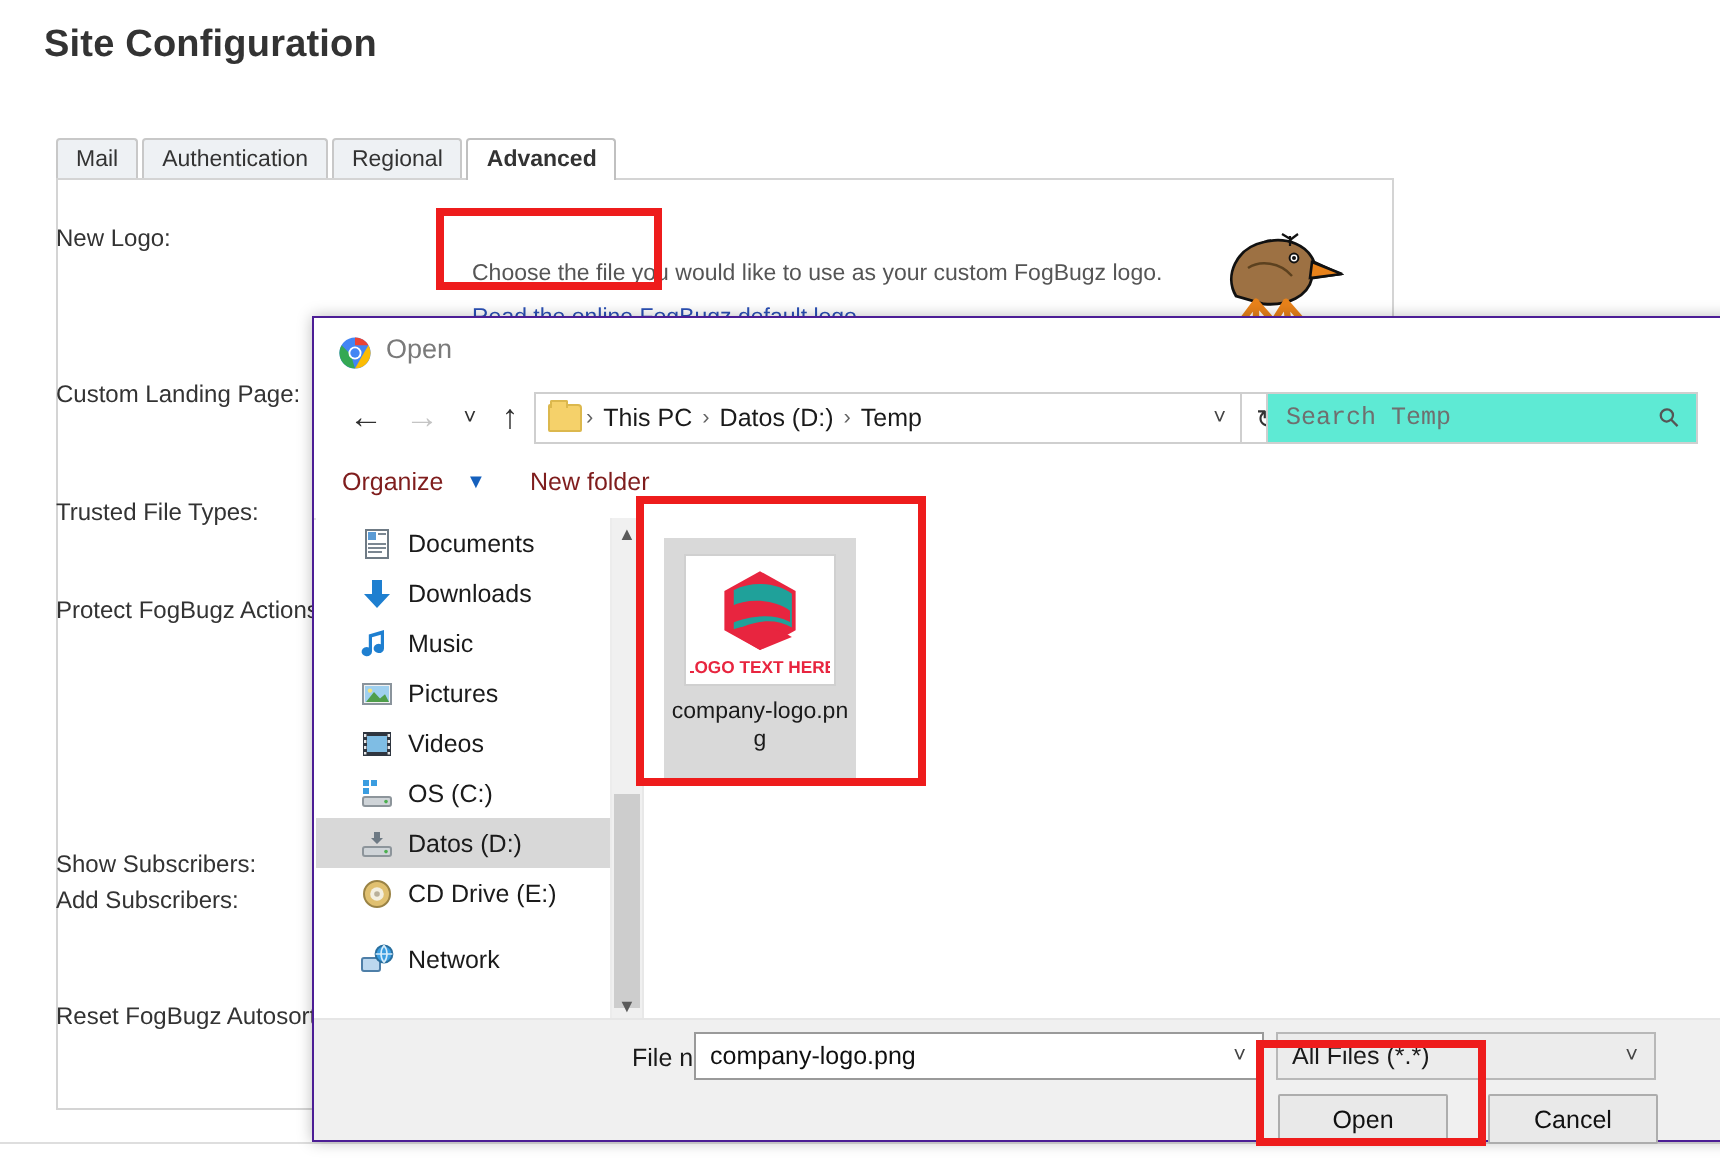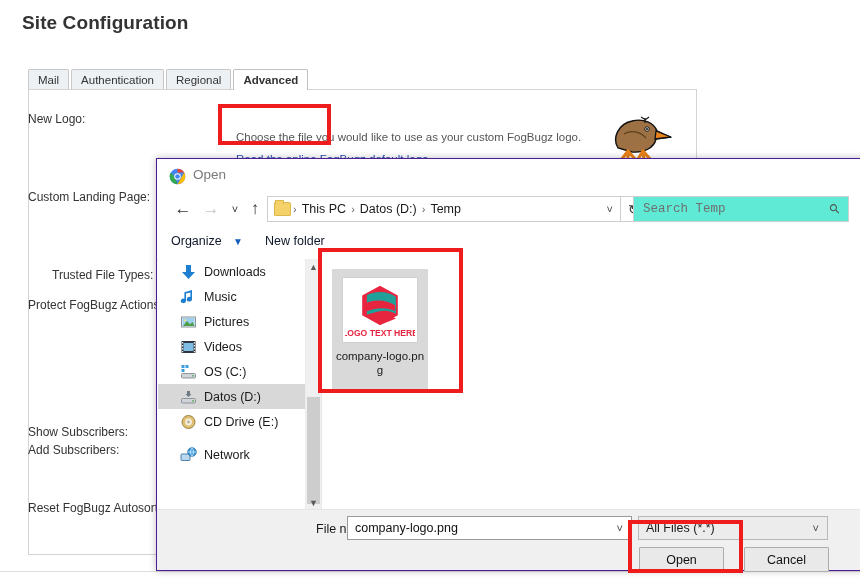--- a/index.html
+++ b/index.html
@@ -108,21 +108,21 @@
     display:flex; align-items:center;font-family:Liberation Mono, monospace;
   }
   .search-ph { font-size:12.5px; color:#6f6f6f; margin-left:9px; }
   .search-ico { margin-left:auto; margin-right:8px; font-size:13px; color:#555; transform:rotate(-45deg); display:inline-block;}
 
   
   .cmdbar {
     position:absolute; left:0; top:68px; width:100%; height:32px;
     background:#fff; border-bottom:1px solid #e3e3e3;
   }
-  .cmd-item { position:absolute; top:7px; font-size:12.5px; color:#0f172a; }
+  .cmd-item { position:absolute; top:7px; font-size:12.5px; color:#7f1d1d; }
   .cmd-organize { left:14px; }
   .cmd-caret { left:76px; top:9px; font-size:10px; color:#1560bd; }
   .cmd-newfolder { left:108px; }
   .cmd-icons { position:absolute; right:12px; top:5px; display:flex; align-items:center; gap:10px;}
   .ico-view { width:18px; height:14px; border:1px solid #8c8c8c; background:linear-gradient(#bcd9ef,#e8f1f8); position:relative;}
   .ico-view:after{content:"";position:absolute;left:1px;bottom:1px;width:12px;height:5px;background:#5b9b55;}
   .ico-caret { font-size:10px; color:#222; }
   .ico-pane { width:17px; height:14px; border:1px solid #8c8c8c; background:#fff; position:relative; }
   .ico-pane:after{content:"";position:absolute;right:0;top:0;width:7px;height:100%;background:#3e93d6;}
   .ico-help {
@@ -211,21 +211,21 @@
     <div class="tab">Mail</div>
     <div class="tab">Authentication</div>
     <div class="tab">Regional</div>
     <div class="tab active">Advanced</div>
   </div>
 
   <div class="form-panel"></div>
 
   <div class="form-label" style="left:28px; top:112px;">New Logo:</div>
   <div class="form-label" style="left:28px; top:190px;">Custom Landing Page:</div>
-  <div class="form-label" style="left:28px; top:268px;padding-left:24px;">Trusted File Types:</div>
+  <div class="form-label" style="left:28px; top:249px;">Trusted File Types:</div>
   <div class="form-label" style="left:28px; top:298px;">Protect FogBugz Actions:</div>
   <div class="form-label" style="left:28px; top:425px;">Show Subscribers:</div>
   <div class="form-label" style="left:28px; top:443px;">Add Subscribers:</div>
   <div class="form-label" style="left:28px; top:501px;">Reset FogBugz Autosort:</div>
 
   <div class="help-text">Choose the file you would like to use as your custom FogBugz logo.</div>
   <div class="blue-link">Read the online FogBugz default logo</div>
 
   <svg class="kiwi" viewBox="0 0 62 58">
     <path d="M8 44 C2 34 8 20 22 17 C34 14 44 19 47 27 L60 33 L46 35 C44 44 34 49 22 48 Z" fill="#9d7143" stroke="#111" stroke-width="1.4"></path>
@@ -287,20 +287,30 @@
       <div class="cmd-icons">
         <span class="ico-view"></span>
         <span class="ico-caret">▼</span>
         <span class="ico-pane"></span>
         <span class="ico-help">?</span>
       </div>
     </div>
 
     <div class="tree">
 
+      <div class="tree-item">
+        <span class="ti-ico">
+          <svg viewBox="0 0 17 16">
+              <rect x="3" y="1" width="11" height="14" fill="#fff" stroke="#6f7b85"></rect>
+              <rect x="4" y="2" width="4" height="4" fill="#5b9bd5"></rect>
+              <path d="M9 3h4M4 8h9M4 10h9M4 12h7" stroke="#7b8792" stroke-width="1"></path>
+            </svg>
+        </span>
+        <span>Documents</span>
+      </div>
 
       <div class="tree-item">
         <span class="ti-ico">
           <svg viewBox="0 0 17 16">
               <path d="M6 1h5v7h4l-6.5 7L2 8h4z" fill="#1e7fd0"></path>
             </svg>
         </span>
         <span>Downloads</span>
       </div>
 

